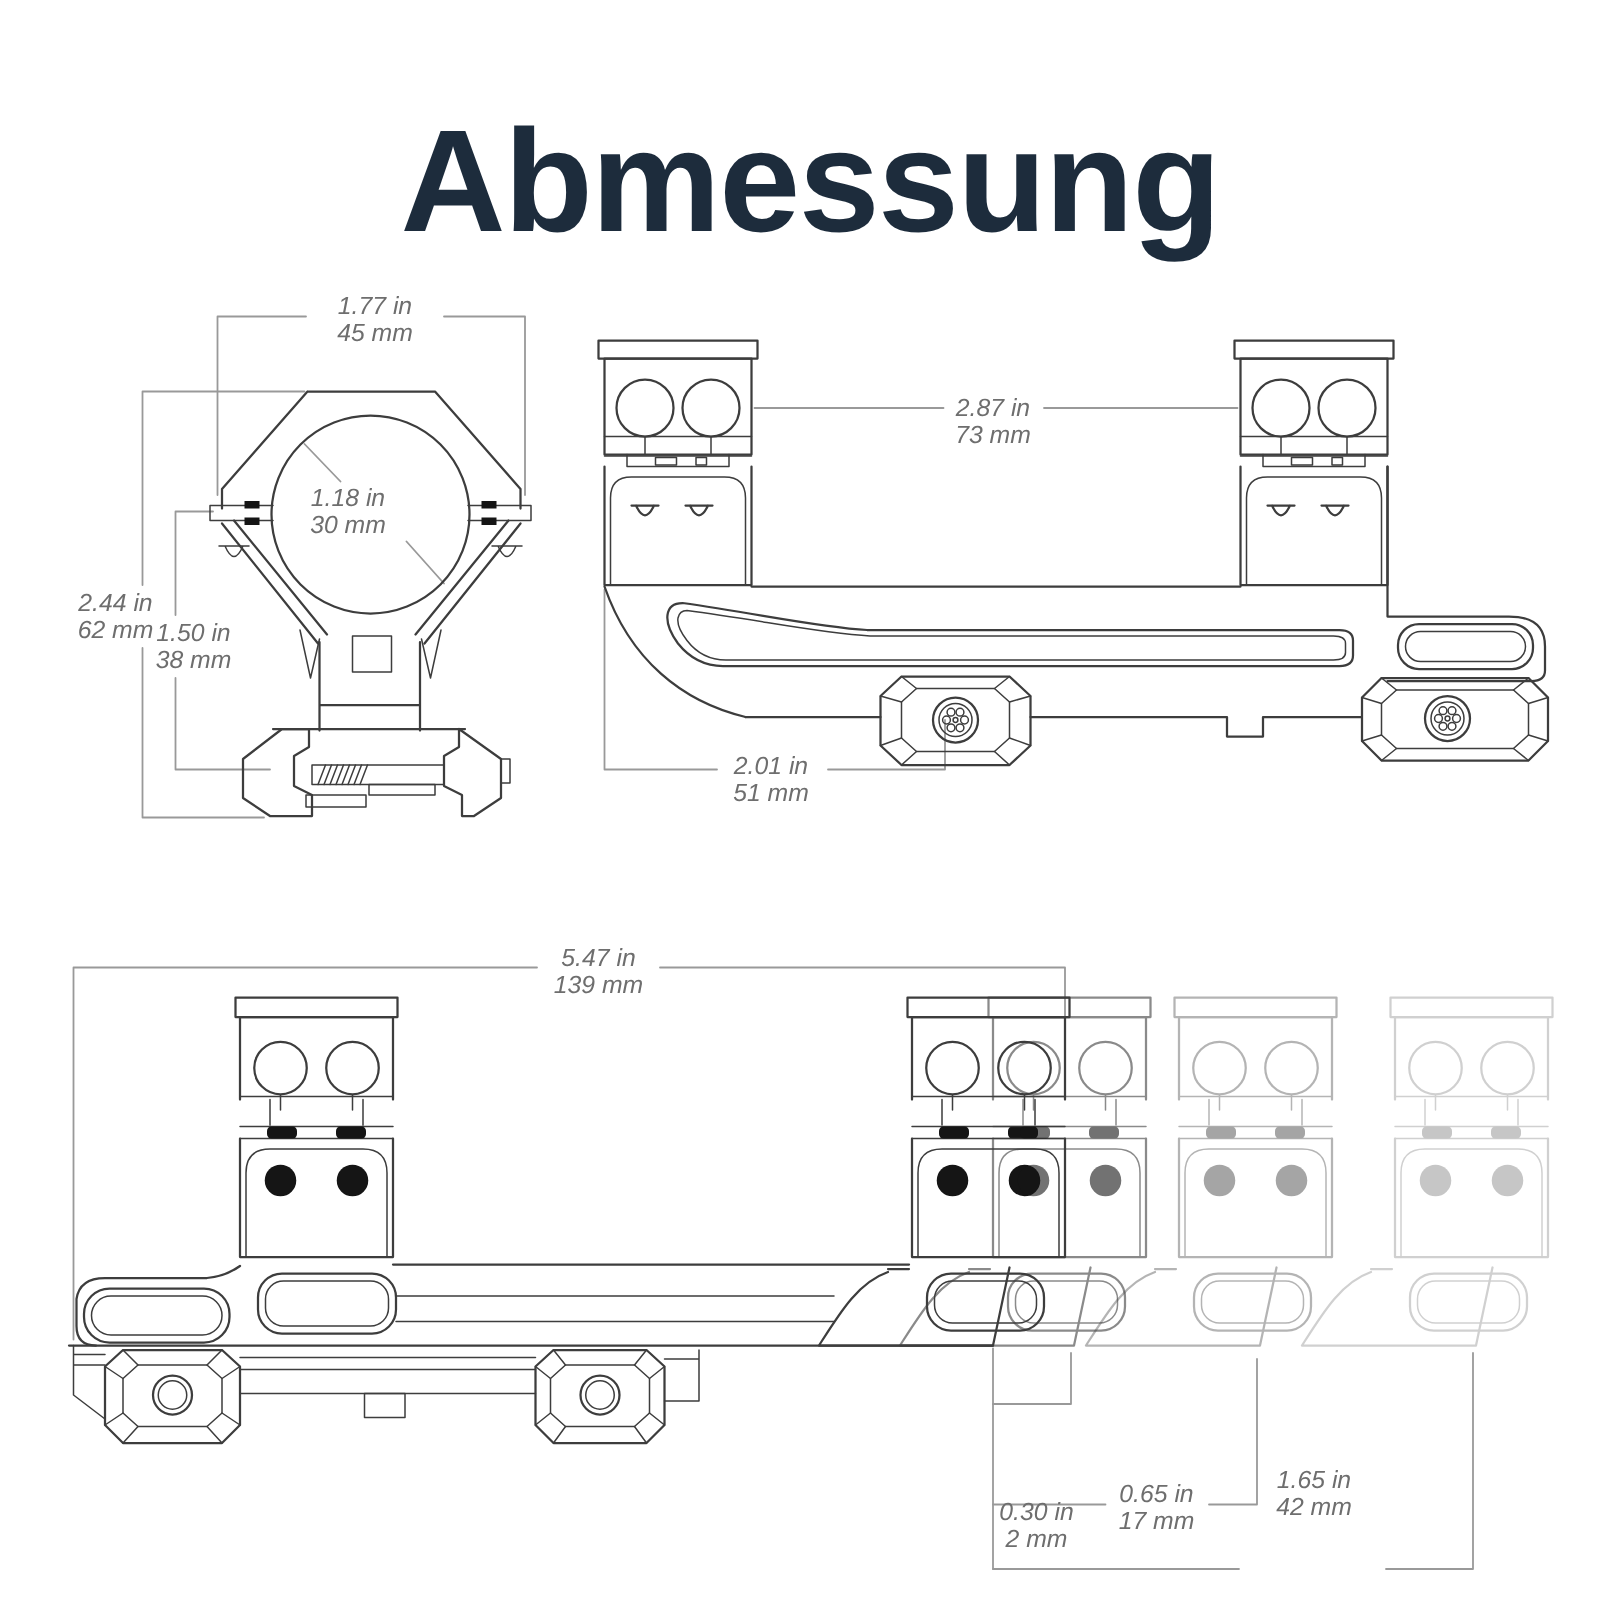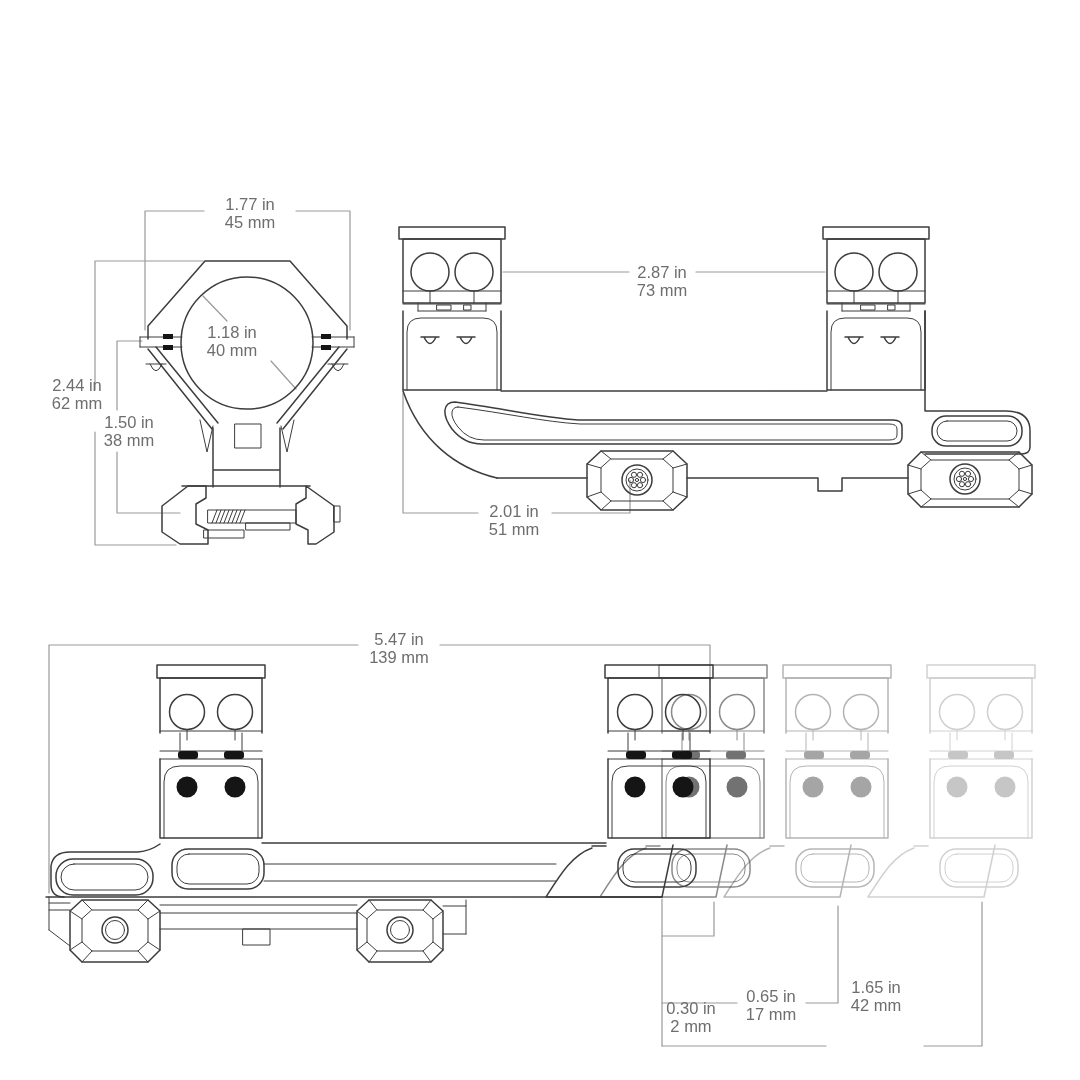--- a/index.html
+++ b/index.html
@@ -3,27 +3,28 @@
 <meta charset="utf-8">
 <style>
   html,body{margin:0;padding:0;background:#fff;}
   .canvas{position:relative;width:1080px;height:1080px;background:#fff;overflow:hidden;
           font-family:"Liberation Sans",sans-serif;}
   .title{position:absolute;left:0;top:72px;width:1080px;text-align:center;
          font-size:97px;font-weight:800;letter-spacing:-1px;color:#1d2c3c;line-height:1.0;}
   svg.art{position:absolute;left:0;top:0;}
   .dim{position:absolute;transform:translate(-50%,-50%);text-align:center;
        font-size:16.5px;line-height:18px;color:#6e6e6e;white-space:nowrap;}
-  .dim span{display:block;}
+  .dim span{display:block;font-style:italic;}
 </style>
 </head>
 <body>
 
 <div class="canvas">
 
+  <div class="title">Abmessung</div>
 
   <svg class="art" width="1080" height="1080" viewBox="0 0 1080 1080" fill="none" stroke-linecap="round" stroke-linejoin="round">
 
     <defs>
 
       <g id="fasm" stroke="#3d3d3d" stroke-width="1.5">
         <rect x="605" y="665" width="108" height="13"></rect>
         <path d="M608,678 V733 M710,678 V733 M608,678 H710"></path>
         <circle cx="635" cy="712" r="17.5"></circle>
         <circle cx="683" cy="712" r="17.5"></circle>
@@ -209,23 +210,23 @@
       <use href="#fasm" transform="translate(322,0)" opacity="0.24"></use>
     </g>
   </svg>
 
   <div class="dim" style="left:250px;top:213px">
     <span>1.77 in</span>
     <span>45 mm</span>
   </div>
   <div class="dim" style="left:232px;top:341px">
     <span>1.18 in</span>
-    <span>40 mm</span>
-  </div>
-  <div class="dim" style="left:77px;top:394px">
+    <span>30 mm</span>
+  </div>
+  <div class="dim" style="left:77px;top:411px">
     <span>2.44 in</span>
     <span>62 mm</span>
   </div>
   <div class="dim" style="left:129px;top:431px">
     <span>1.50 in</span>
     <span>38 mm</span>
   </div>
   <div class="dim" style="left:662px;top:281px">
     <span>2.87 in</span>
     <span>73 mm</span>

